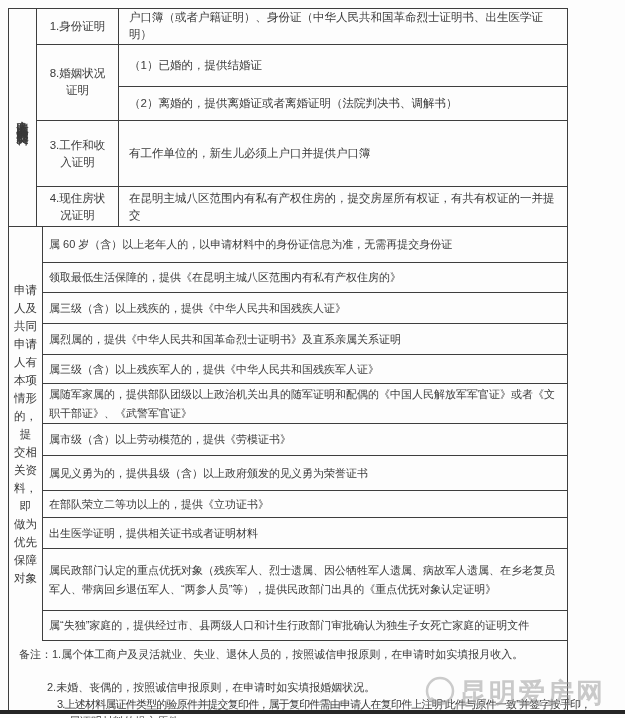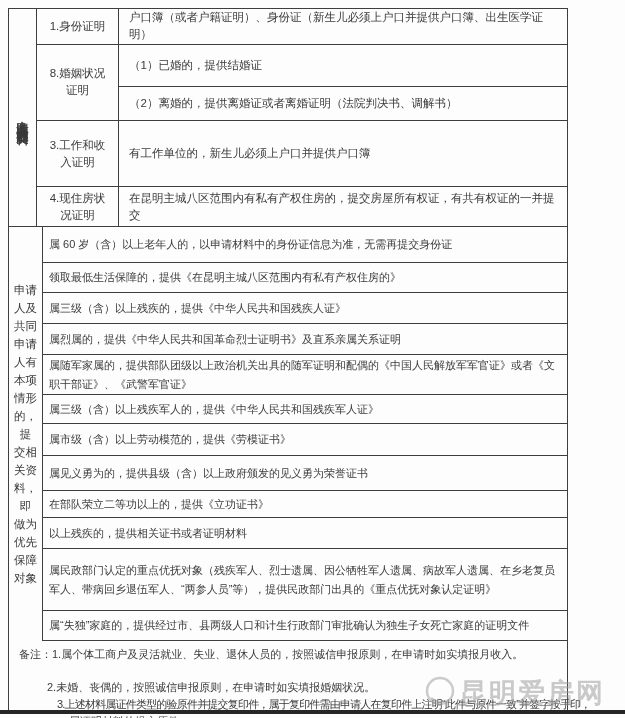--- a/index.html
+++ b/index.html
@@ -108,21 +108,21 @@
   <div class="tbl">
 
     <div class="sec sec1">
       <div class="rail rail1">
         <span class="vtext">申请人及共同申请人应当提交的资料</span>
       </div>
       <div class="rows">
 
         <div class="row s1r1">
           <div class="cell-label">1.身份证明</div>
-          <div class="cell-content">户口簿（或者户籍证明）、身份证（新生儿必须上户口并提供户口簿、出生医学证明）</div>
+          <div class="cell-content">户口簿（或者户籍证明）、身份证（中华人民共和国革命烈士证明书、出生医学证明）</div>
         </div>
 
         <div class="row s1r2">
           <div class="cell-label">8.婚姻状况
 证明</div>
           <div class="subrows">
             <div class="subrow top">（1）已婚的，提供结婚证</div>
             <div class="subrow bottom">（2）离婚的，提供离婚证或者离婚证明（法院判决书、调解书）</div>
           </div>
         </div>
@@ -158,26 +158,26 @@
 做为
 优先
 保障
 对象</span>
       </div>
       <div class="rows">
         <div class="s2row h36">属 60 岁（含）以上老年人的，以申请材料中的身份证信息为准，无需再提交身份证</div>
         <div class="s2row h30">领取最低生活保障的，提供《在昆明主城八区范围内有私有产权住房的》</div>
         <div class="s2row h31">属三级（含）以上残疾的，提供《中华人民共和国残疾人证》</div>
         <div class="s2row h31">属烈属的，提供《中华人民共和国革命烈士证明书》及直系亲属关系证明</div>
+        <div class="s2row h29">属三级（含）以上残疾军人的，提供《中华人民共和国残疾军人证》</div>
         <div class="s2row h40">属随军家属的，提供部队团级以上政治机关出具的随军证明和配偶的《中国人民解放军军官证》或者《文职干部证》、《武警军官证》</div>
-        <div class="s2row h29">属三级（含）以上残疾军人的，提供《中华人民共和国残疾军人证》</div>
         <div class="s2row h32">属市级（含）以上劳动模范的，提供《劳模证书》</div>
         <div class="s2row h35">属见义勇为的，提供县级（含）以上政府颁发的见义勇为荣誉证书</div>
         <div class="s2row h27">在部队荣立二等功以上的，提供《立功证书》</div>
-        <div class="s2row h31">以上残疾的，提供相关证书或者证明材料</div>
+        <div class="s2row h31">出生医学证明，提供相关证书或者证明材料</div>
         <div class="s2row h62">属民政部门认定的重点优抚对象（残疾军人、烈士遗属、因公牺牲军人遗属、病故军人遗属、在乡老复员军人、带病回乡退伍军人、“两参人员”等），提供民政部门出具的《重点优抚对象认定证明》</div>
         <div class="s2row h30 last">属“失独”家庭的，提供经过市、县两级人口和计生行政部门审批确认为独生子女死亡家庭的证明文件</div>
       </div>
     </div>
 
     <div class="notes">
       <div class="note-line">备注：1.属个体工商户及灵活就业、失业、退休人员的，按照诚信申报原则，在申请时如实填报月收入。</div>
       <div class="note-line nl2">2.未婚、丧偶的，按照诚信申报原则，在申请时如实填报婚姻状况。</div>
       <div class="note-line nl3">3.上述材料属证件类型的验原件并提交复印件，属于复印件需由申请人在复印件上注明“此件与原件一致”并签字按手印，</div>
       <div class="note-line nl4">属证明材料的提交原件。</div>

